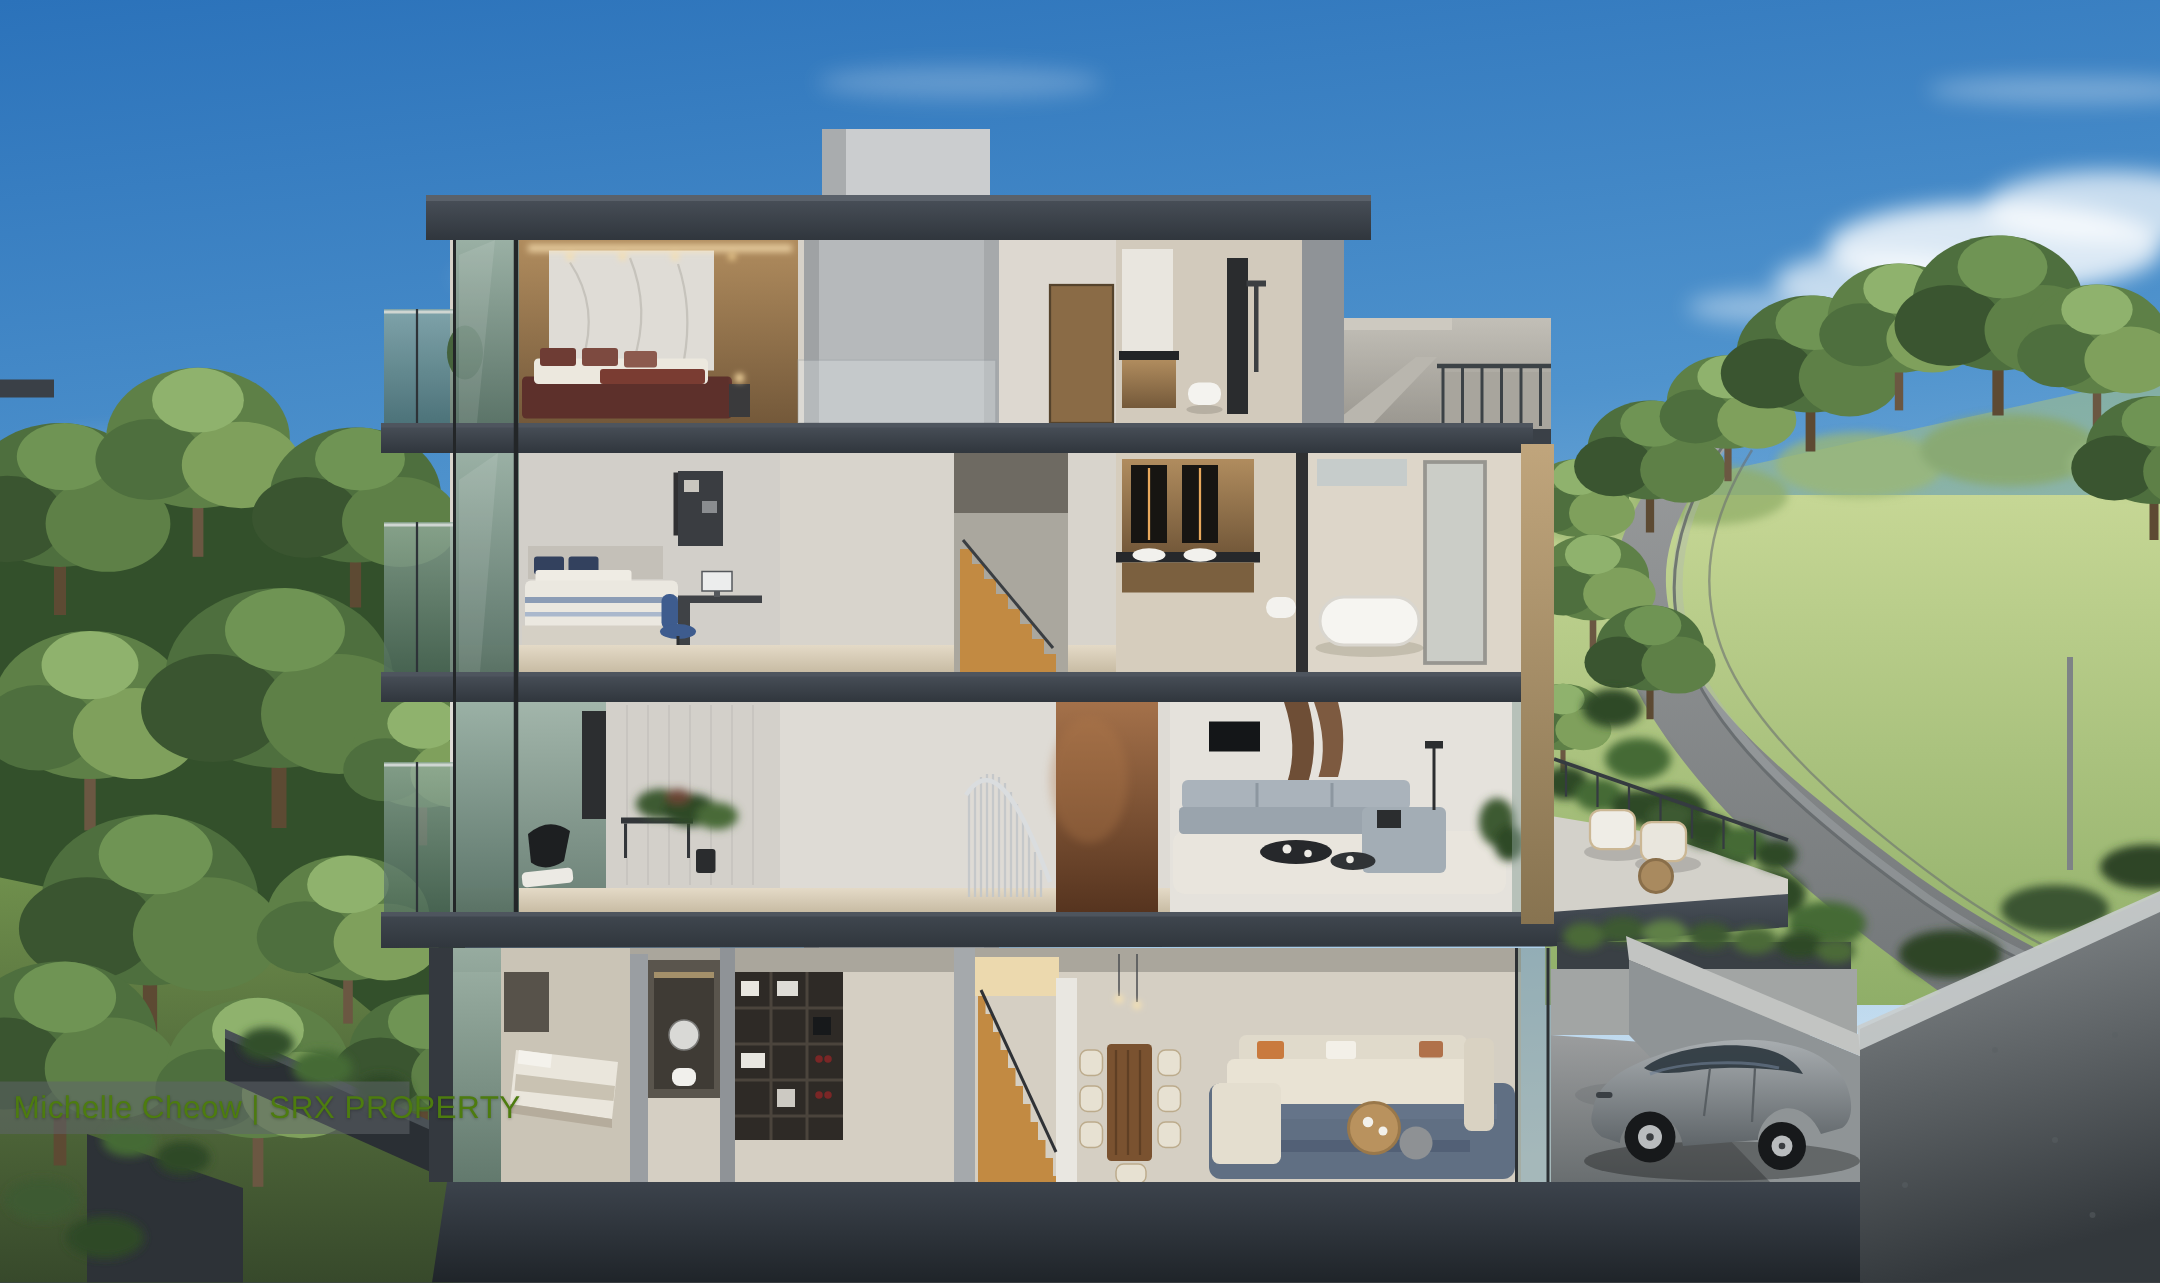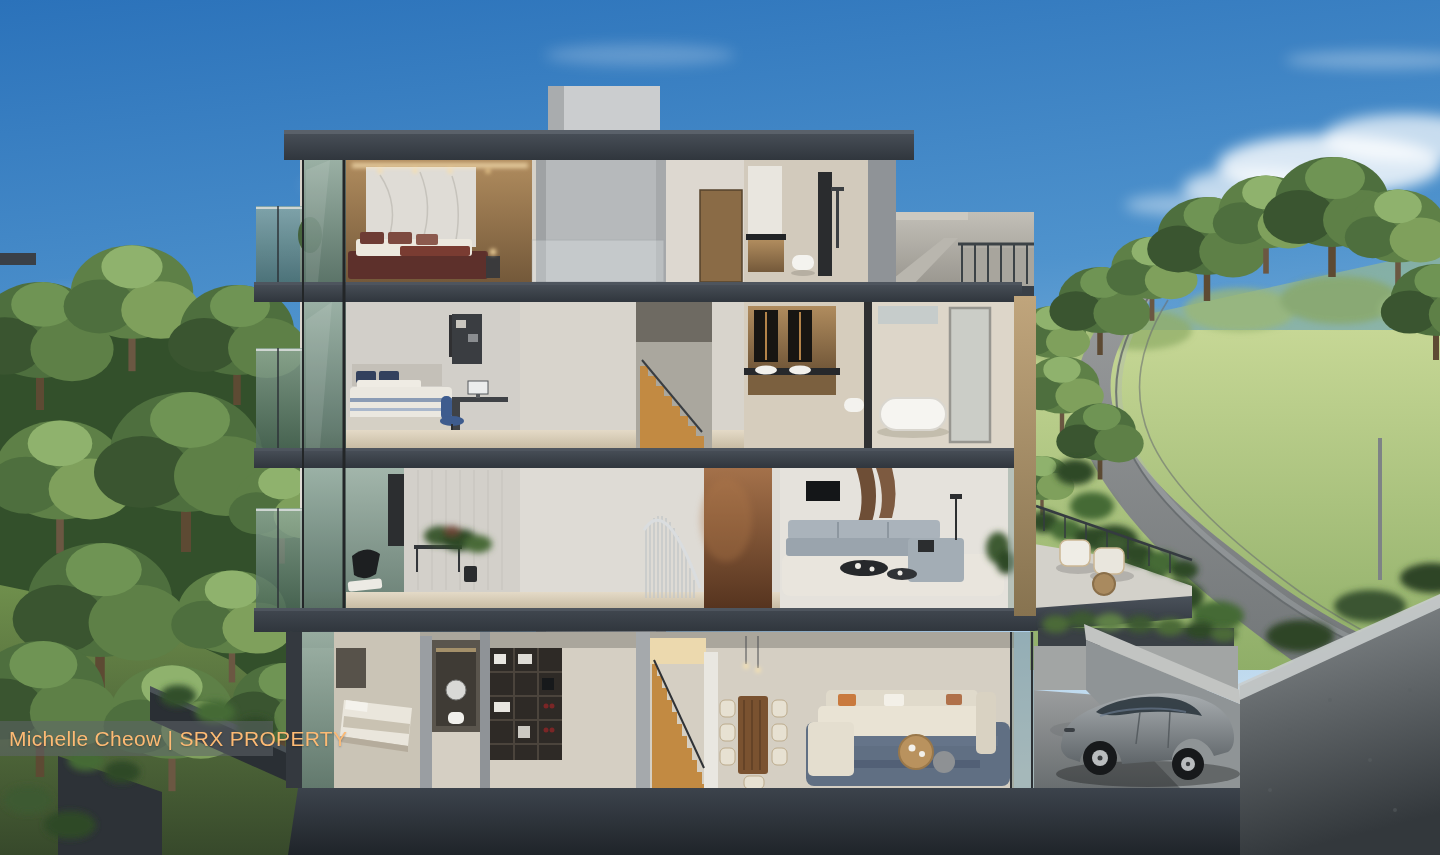--- a/index.html
+++ b/index.html
@@ -1,20 +1,20 @@
 <!DOCTYPE html>
 <html><head>
 <meta charset="utf-8">
 <style>
   html,body{margin:0;padding:0;background:#0e0f11;}
   .stage{position:relative;width:1440px;height:855px;margin:0 auto;overflow:hidden;
          font-family:"Liberation Sans",sans-serif;}
   .stage svg{position:absolute;left:0;top:0;display:block;}
   .watermark{position:absolute;left:0;top:721px;width:273px;height:35px;
-             background:rgba(95,100,105,0.55);color:#fdba74;display:flex;align-items:center;
+             background:rgba(95,100,105,0.55);color:#4d7c0f;display:flex;align-items:center;
              padding-left:9px;box-sizing:border-box;font-size:21px;letter-spacing:.3px;
              text-shadow:0 1px 2px rgba(0,0,0,.25);white-space:nowrap;}
 </style>
 </head>
 <body>
 
 <div class="stage">
 <svg width="1440" height="855" viewBox="0 0 1440 855">
 <defs>
   <linearGradient id="skyG" x1="0" y1="0" x2="0.18" y2="1">

